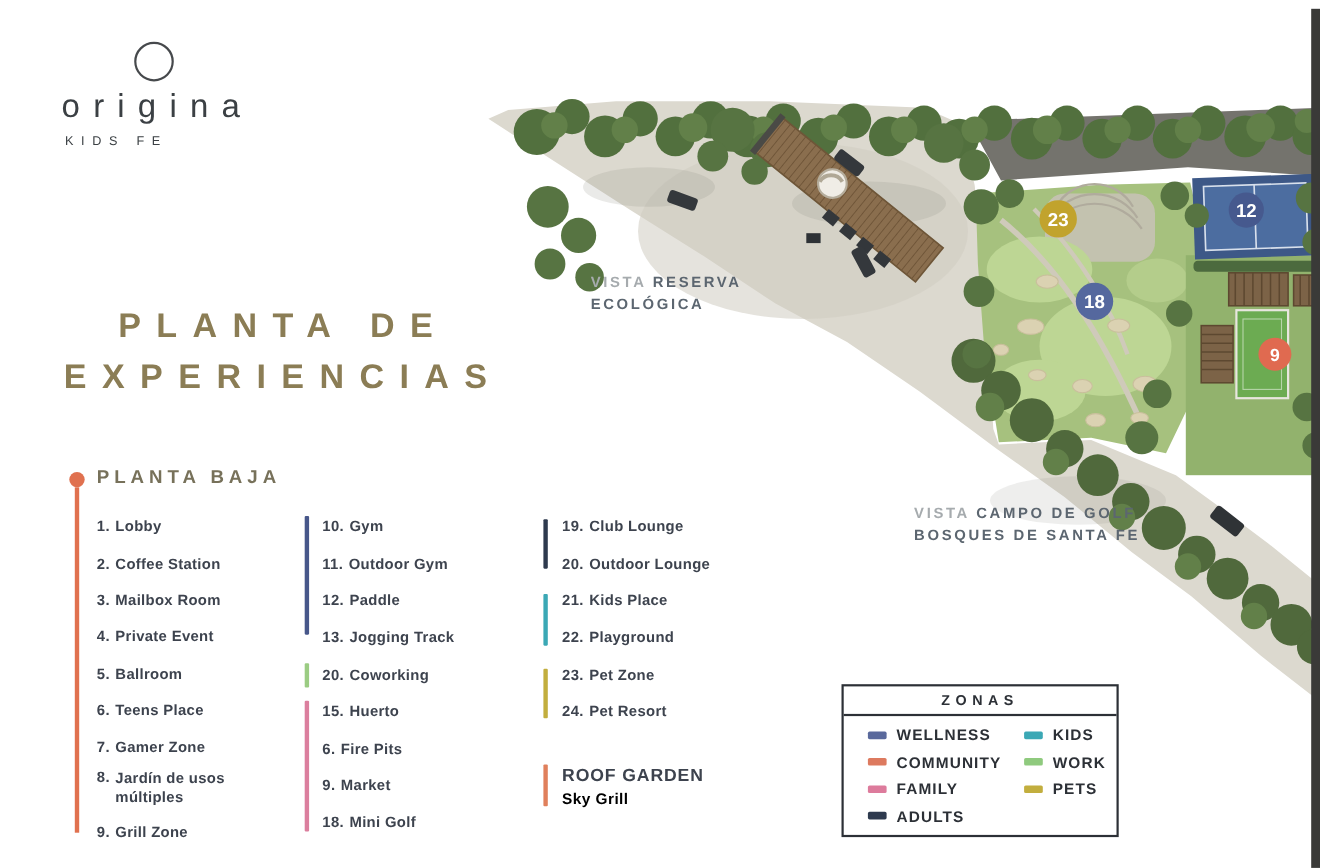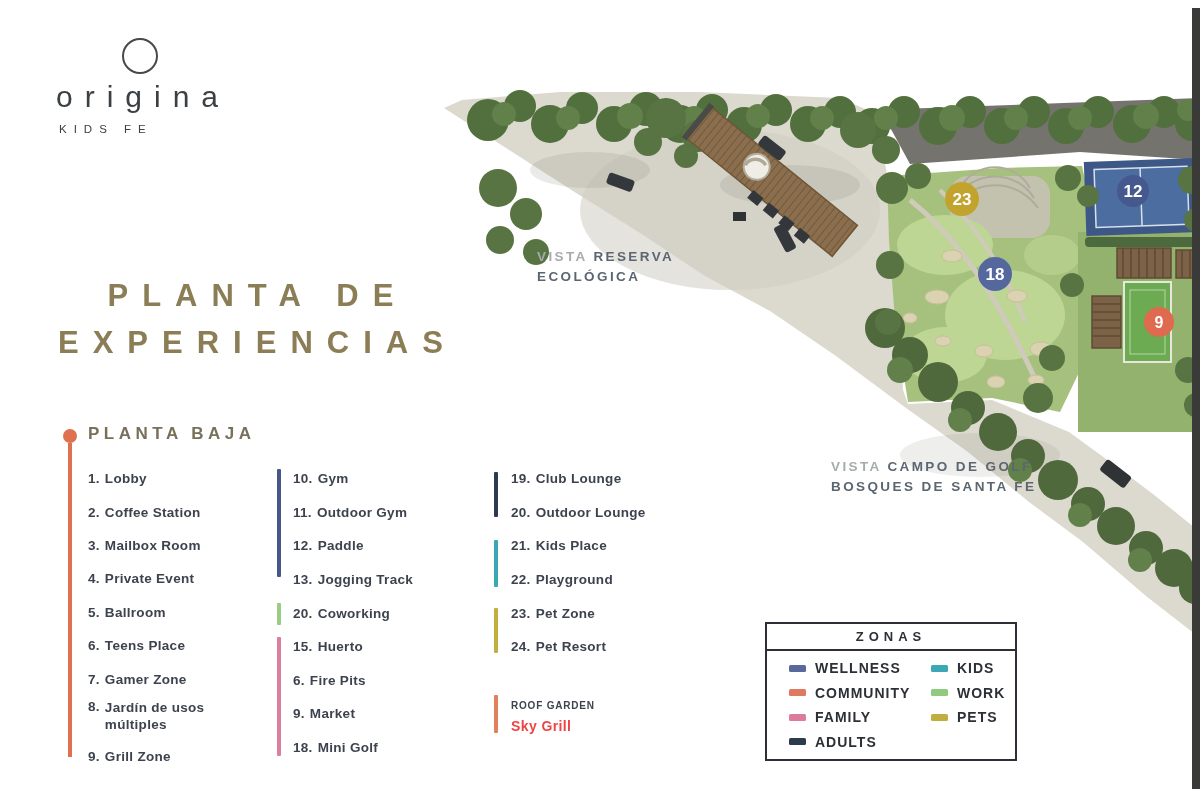--- a/index.html
+++ b/index.html
@@ -32,22 +32,22 @@
   ul.c1 li{height:33.4px;}
   ul.c1 li.tall{height:41.4px;align-items:flex-start;padding-top:3px;}
   ul.c1 li.tall .txt{line-height:17px;max-width:118px;}
   .col1{left:88px;top:462px;width:175px;}
   .col2{left:293px;top:462px;width:175px;}
   .col3{left:511px;top:462px;width:185px;}
   .catbar{position:absolute;width:4px;border-radius:1px;}
 
   
   .roof{position:absolute;left:511px;top:696px;}
-  .roof .r1{font-size:10px;font-weight:bold;letter-spacing:.8px;line-height:20px;color:#3d434e;}
-  .roof .r2{font-size:14px;font-weight:bold;letter-spacing:.4px;line-height:20px;color:#ef4444;}
+  .roof .r1{font-size:16px;font-weight:bold;letter-spacing:.8px;line-height:20px;color:#3d434e;}
+  .roof .r2{font-size:14px;font-weight:bold;letter-spacing:.4px;line-height:20px;color:#000000;}
 
   
   .vista{position:absolute;font-size:13.5px;font-weight:bold;letter-spacing:2.4px;
     line-height:19.5px;color:#5c6670;}
   .vista .light{color:#a6abae;font-weight:bold;}
   .vista1{left:537px;top:247px;}
   .vista2{left:831px;top:457px;}
 
   
   .map-svg{position:absolute;left:440px;top:60px;width:760px;height:729px;}

